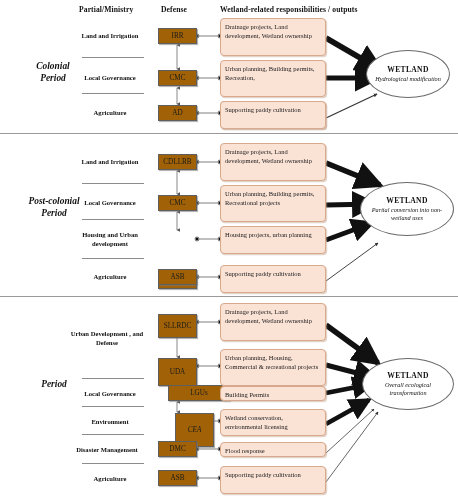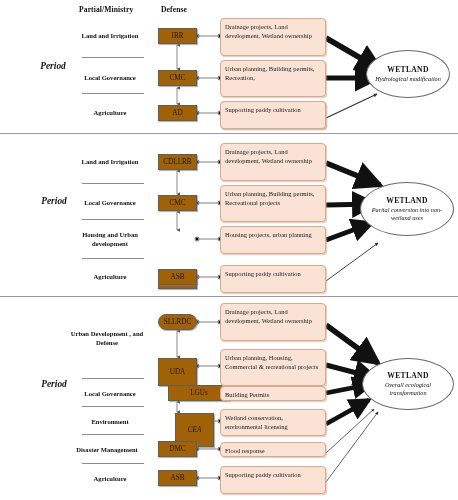--- a/index.html
+++ b/index.html
@@ -23,20 +23,21 @@
   .ell .t2{font-style:italic;font-size:6.2px;color:#111;line-height:1.3;margin-top:1px;padding:0 6px;}
   svg.lay{position:absolute;left:0;top:0;width:458px;height:500px;overflow:visible;}
 </style>
 </head>
 <body>
 
 <div id="page">
 
   <div class="hdr" style="left:79px;top:5px;">Partial/Ministry</div>
   <div class="hdr" style="left:161px;top:5px;">Defense</div>
+  <div class="hdr" style="left:220px;top:5px;">Wetland-related responsibilities / outputs</div>
 
   <div class="bigsep" style="top:133px;"></div>
   <div class="bigsep" style="top:296px;"></div>
 
   <svg class="lay" viewBox="0 0 458 500">
     <defs>
       <marker id="tri" viewBox="0 0 10 10" refX="8.5" refY="5" markerWidth="5.2" markerHeight="5.2" orient="auto-start-reverse">
         <path d="M 0 0 L 10 5 L 0 10 z" fill="#111"></path>
       </marker>
       <marker id="tri-sm" viewBox="0 0 10 10" refX="8.5" refY="5" markerWidth="3.6" markerHeight="3.6" orient="auto-start-reverse">
@@ -121,20 +122,21 @@
     </g>
     <path d="M 326 325 L 378 363" stroke="#111" stroke-width="5.6" fill="none" marker-end="url(#tri)"></path>
     <path d="M 326 365 L 376 378" stroke="#111" stroke-width="5.0" fill="none" marker-end="url(#tri)"></path>
     <path d="M 326 393 L 372 384" stroke="#111" stroke-width="4.4" fill="none" marker-end="url(#tri)"></path>
     <path d="M 326 424 L 369 400" stroke="#111" stroke-width="4.4" fill="none" marker-end="url(#tri)"></path>
     <path d="M 326 453 L 374 409" stroke="#555" stroke-width="0.9" fill="none" marker-end="url(#tri-sm)"></path>
     <path d="M 326 482 L 378 412" stroke="#555" stroke-width="0.9" fill="none" marker-end="url(#tri-sm)"></path>
   </svg>
 
   <div class="period-label" style="left:14px;top:60px;width:78px;">
+    <div>Colonial</div>
     <div>Period</div>
   </div>
 
   <div class="sector" style="left:76px;top:32px;width:68px;">Land and Irrigation</div>
   <div class="sep" style="left:82px;top:57px;width:62px;"></div>
   <div class="sector" style="left:76px;top:74px;width:68px;">Local Governance</div>
   <div class="sep" style="left:82px;top:93px;width:62px;"></div>
   <div class="sector" style="left:76px;top:109px;width:68px;">Agriculture</div>
 
   <div class="agency" style="left:158px;top:28px;width:39px;height:16px;">IRR</div>
@@ -145,20 +147,21 @@
   <div class="resp" style="left:220px;top:60px;width:106px;height:37px;">Urban planning, Building permits, Recreation,</div>
   <div class="resp" style="left:220px;top:101px;width:106px;height:28px;"></div>
   <div class="resp" style="left:220px;top:101px;width:106px;height:28px;">Supporting paddy cultivation</div>
 
   <div class="ell" style="left:366px;top:50px;width:84px;height:48px;">
     <div class="t1">WETLAND</div>
     <div class="t2">Hydrological modification</div>
   </div>
 
   <div class="period-label" style="left:8px;top:195px;width:92px;">
+    <div>Post-colonial</div>
     <div>Period</div>
   </div>
 
   <div class="sector" style="left:76px;top:158px;width:68px;">Land and Irrigation</div>
   <div class="sep" style="left:82px;top:183px;width:62px;"></div>
   <div class="sector" style="left:76px;top:199px;width:68px;">Local Governance</div>
   <div class="sep" style="left:82px;top:219px;width:62px;"></div>
   <div class="sector" style="left:76px;top:231px;width:68px;">Housing and Urban development</div>
   <div class="sep" style="left:82px;top:258px;width:62px;"></div>
   <div class="sector" style="left:76px;top:273px;width:68px;">Agriculture</div>
@@ -185,21 +188,21 @@
   <div class="sector" style="left:66px;top:330px;width:82px;">Urban Development , and Defense</div>
   <div class="sep" style="left:82px;top:378px;width:62px;"></div>
   <div class="sector" style="left:76px;top:390px;width:68px;">Local Governance</div>
   <div class="sep" style="left:82px;top:406px;width:62px;"></div>
   <div class="sector" style="left:76px;top:418px;width:68px;">Environment</div>
   <div class="sep" style="left:82px;top:434px;width:62px;"></div>
   <div class="sector" style="left:66px;top:446px;width:82px;">Disaster Management</div>
   <div class="sep" style="left:82px;top:463px;width:62px;"></div>
   <div class="sector" style="left:76px;top:475px;width:68px;">Agriculture</div>
 
-  <div class="agency" style="left:158px;top:314px;width:39px;height:16px;border-radius:8px;">SLLRDC</div>
+  <div class="agency" style="left:158px;top:314px;width:39px;height:24px;">SLLRDC</div>
   <div class="agency" style="left:158px;top:358px;width:39px;height:28px;">UDA</div>
   <div class="agency" style="left:144px;top:385px;width:62px;height:16px;margin-left:24px;">LGUs</div>
   <div class="agency" style="left:175px;top:413px;width:39px;height:34px;font-style:italic;">CEA</div>
   <div class="agency" style="left:158px;top:441px;width:39px;height:16px;">DMC</div>
   <div class="agency" style="left:158px;top:470px;width:39px;height:16px;">ASB</div>
 
   <div class="resp" style="left:220px;top:303px;width:106px;height:38px;">Drainage projects, Land development,  Wetland ownership</div>
   <div class="resp" style="left:220px;top:349px;width:106px;height:37px;">Urban planning, Housing, Commercial &amp; recreational projects</div>
   <div class="resp" style="left:220px;top:386px;width:106px;height:15px;">Building Permits</div>
   <div class="resp" style="left:220px;top:409px;width:106px;height:27px;">Wetland conservation, environmental licensing</div>

